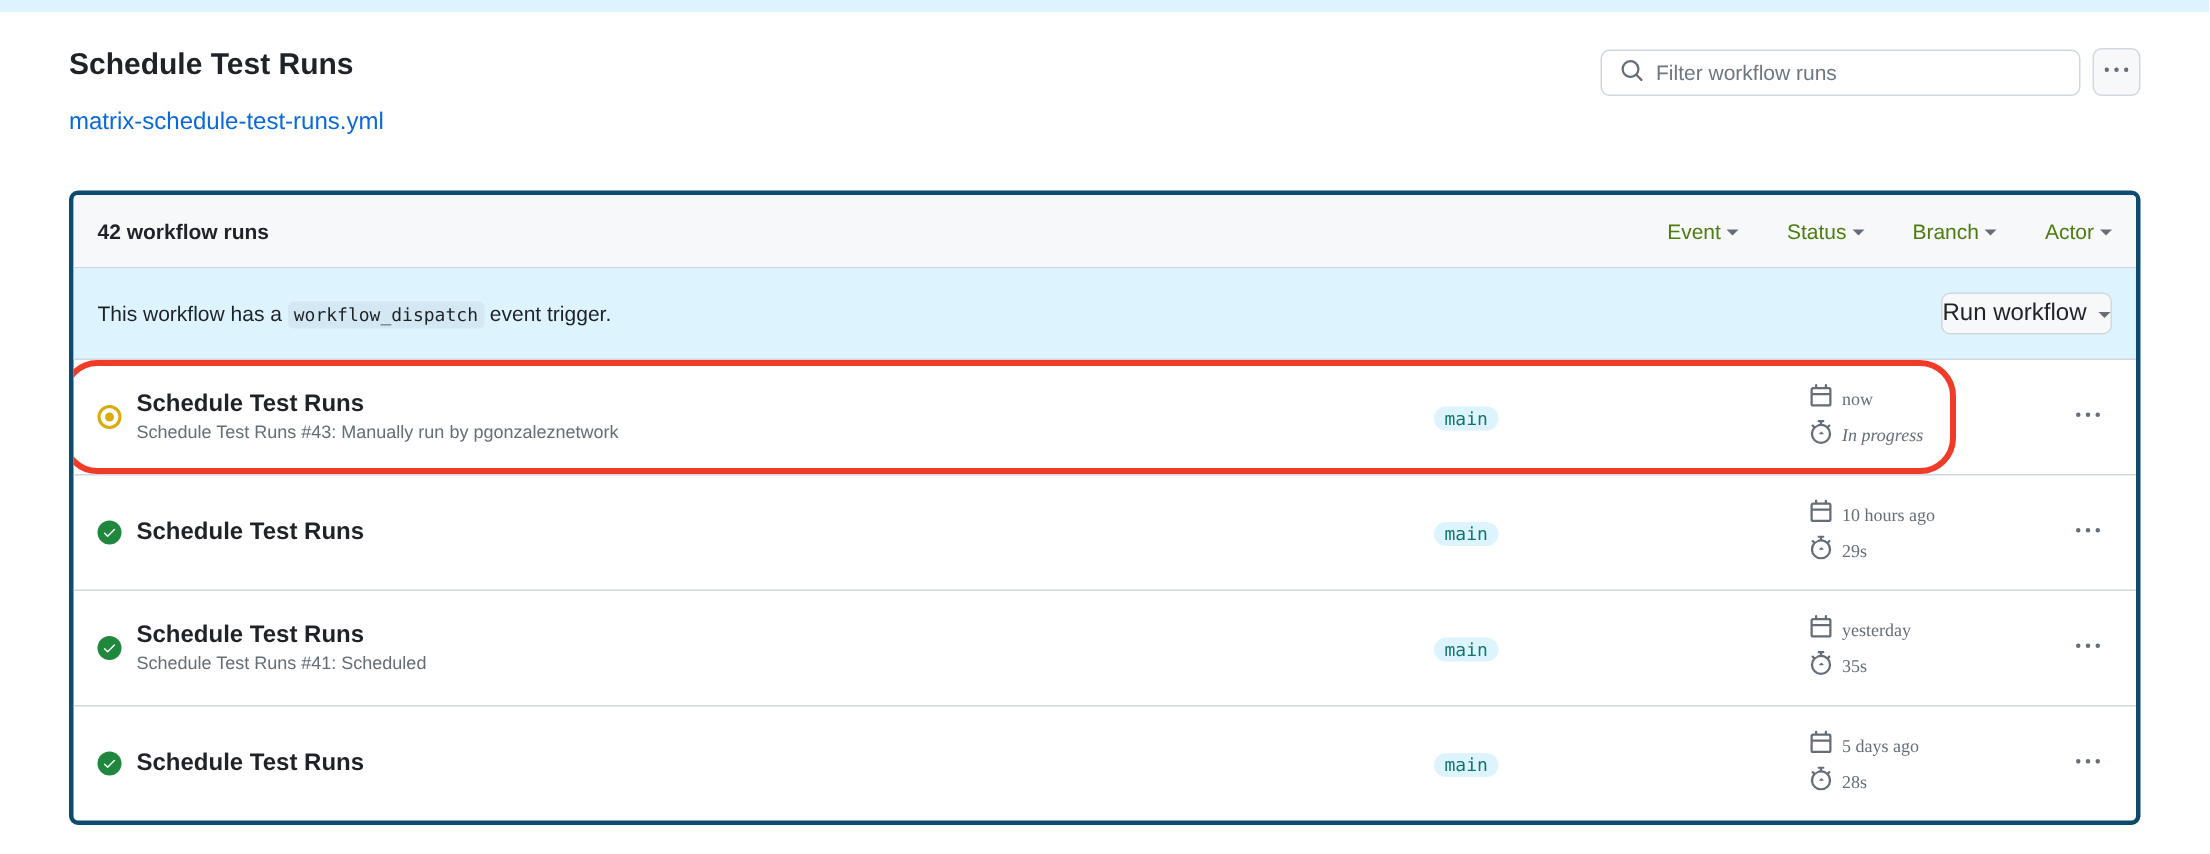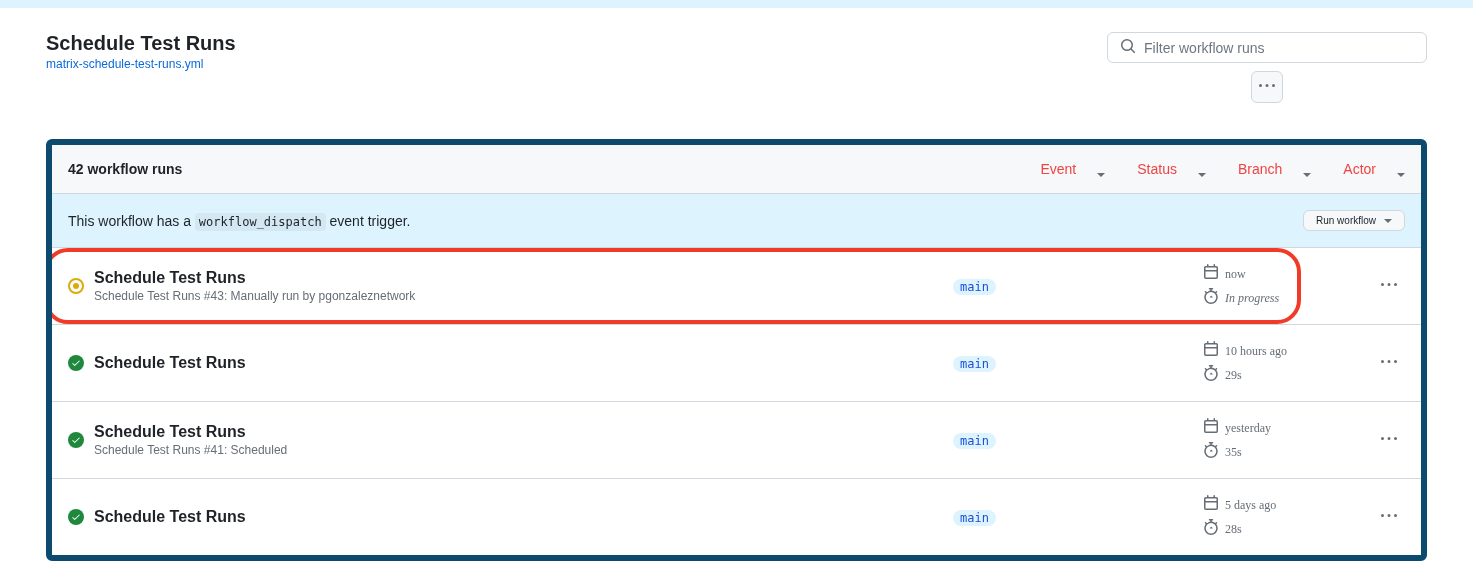--- a/index.html
+++ b/index.html
@@ -22,30 +22,29 @@
     justify-content: space-between;
     margin-bottom: 24px;
   }
   .title-block h1 {
     font-size: 20px;
     font-weight: 600;
     color: #1f2328;
   }
   .title-block .yml-link {
     color: #0969da;
-    font-size: 12px;
-    margin-top: 2px;
+    font-size: 16px;
+    margin-top: 18px;
     display: inline-block;
     cursor: pointer;
   }
   .header-controls {
     display: flex;
     gap: 8px;
     align-items: center;
-    flex-direction: column;
   }
   .search-box {
     display: flex;
     align-items: center;
     border: 1px solid #d0d7de;
     border-radius: 6px;
     padding: 5px 12px;
     width: 320px;
     background: #fff;
   }
@@ -65,21 +64,21 @@
     border: 1px solid #d0d7de;
     border-radius: 6px;
     background: #f6f8fa;
     display: flex;
     align-items: center;
     justify-content: center;
     cursor: pointer;
   }
   .kebab-btn svg { fill: #656d76; }
   .box {
-    border: 6px solid #0c4a6e;
+    border: 3px solid #0c4a6e;
     border-radius: 6px;
     overflow: hidden;
     margin-top: 36px;
   }
   .box-header {
     background: #f6f8fa;
     border-bottom: 1px solid #d0d7de;
     padding: 16px;
     display: flex;
     align-items: center;
@@ -87,26 +86,26 @@
   }
   .box-header .count {
     font-weight: 600;
     font-size: 14px;
   }
   .filters {
     display: flex;
     gap: 32px;
   }
   .filter-item {
-    color: #ef4444;
+    color: #4d7c0f;
     font-size: 14px;
     cursor: pointer;
     display: flex;
-    align-items: flex-end;
-    gap: 19px;
+    align-items: center;
+    gap: 2px;
   }
   .caret-down {
     width: 0; height: 0;
     border-left: 4px solid transparent;
     border-right: 4px solid transparent;
     border-top: 4px solid #656d76;
     margin-left: 2px;
     margin-top: 1px;
   }
   .dispatch-banner {
@@ -126,22 +125,22 @@
     font-family: ui-monospace, SFMono-Regular, Menlo, monospace;
     font-size: 12px;
     background: rgba(175,184,193,0.2);
     padding: 2px 4px;
     border-radius: 4px;
   }
   .run-workflow-btn {
     background: #f6f8fa;
     border: 1px solid #d0d7de;
     border-radius: 6px;
-    padding: 4px 12px;
-    font-size: 10px;
+    padding: 4px 0;
+    font-size: 16px;
     font-weight: 500;
     cursor: pointer;
     display: flex;
     align-items: center;
     gap: 6px;
   }
   .run-row {
     border-bottom: 1px solid #d0d7de;
     padding: 16px;
     display: flex;
@@ -167,21 +166,21 @@
     font-size: 12px;
     margin-top: 2px;
   }
   .run-sub .wf-name { color: #656d76; }
   .branch-col {
     width: 250px;
     flex-shrink: 0;
   }
   .branch-badge {
     background: #ddf4ff;
-    color: #1d4ed8;
+    color: #0f766e;
     font-family: ui-monospace, SFMono-Regular, Menlo, monospace;
     font-size: 12px;
     padding: 1px 7px;
     border-radius: 10px;
     cursor: pointer;
   }
   .time-col {
     width: 170px;
     flex-shrink: 0;
     font-size: 12px;

